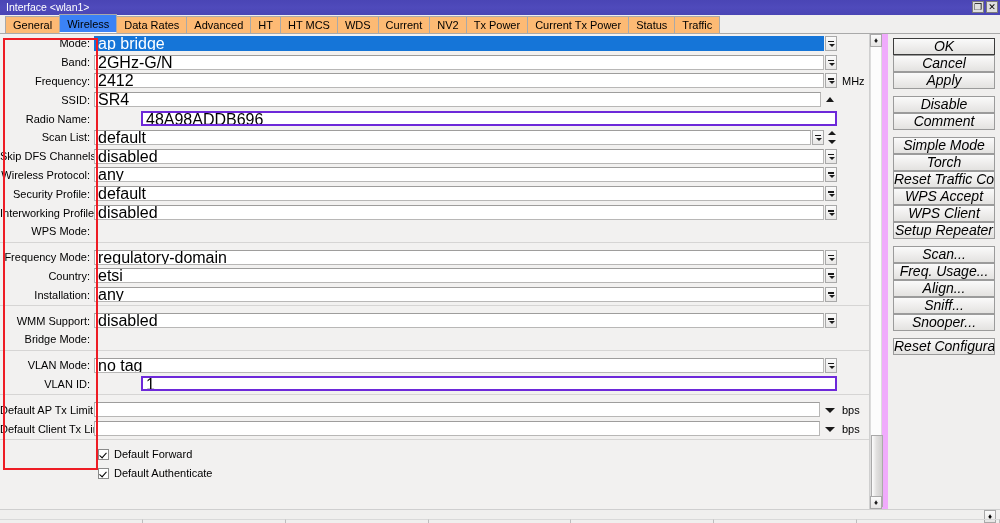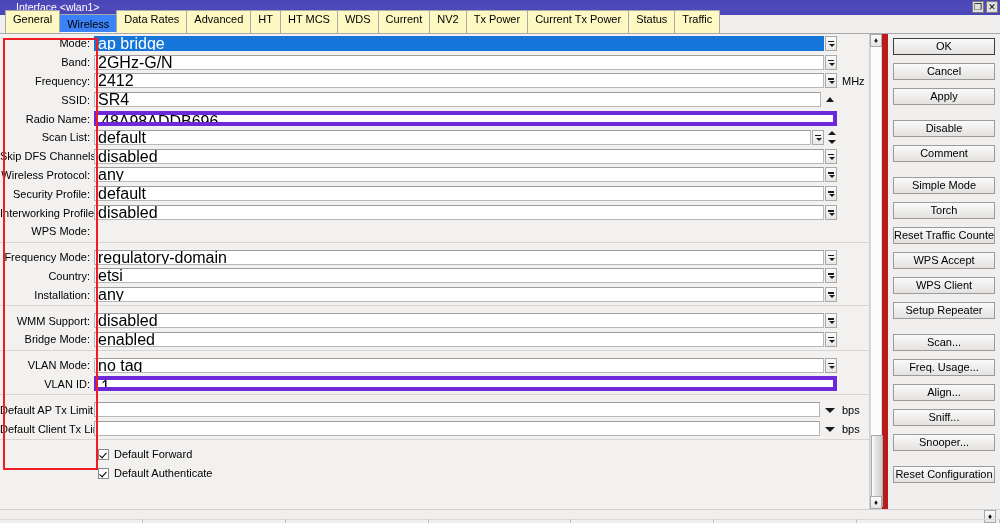--- a/index.html
+++ b/index.html
@@ -22,21 +22,21 @@
   }
 
   
   .titlebar {
     position: absolute; left: 0; top: 0;
     width: 1000px; height: 15px;
     background: linear-gradient(to bottom, #4a45b5 0%, #4f4abb 50%, #4a45b5 100%);
     color: #ffffff;
     font-size: 10.5px;
     line-height: 15px;
-    padding-left: 16px;
+    padding-left: 6px;
     box-sizing: border-box;
     overflow: hidden;
     white-space: nowrap;
   }
   .win-btns {
     position: absolute; right: 2px; top: 1px;
     display: flex; gap: 2px;
   }
   .win-btn {
     width: 12px; height: 12px;
@@ -56,74 +56,75 @@
     position: absolute; left: 0; top: 15px;
     width: 1000px; height: 19px;
     background: #f0efee;
     border-bottom: 1px solid #a9a9a9;
     box-sizing: border-box;
     display: flex;
     align-items: flex-end;
     padding-left: 5px;
   }
   .tab {
-    height: 23px;
+    height: 17px;
     line-height: 17px;
     padding: 0 7px;
     font-size: 11px;
     color: #000;
-    background: #fef9c3;
+    background: #fdba74;
     border: 1px solid #a9a9a9;
     border-bottom: none;
     margin-right: -1px;
     box-sizing: border-box;
     white-space: nowrap;
     cursor: default;
   }
   .tab.active {
     background: #3b82f6;
     height: 19px;
     line-height: 18px;
     border-bottom: 1px solid #fbfbfb;
     position: relative;
     z-index: 3;
   }
 
   
   .body-area {
     position: absolute; left: 0; top: 34px;
     width: 1000px; height: 475px;
-    background: #b91c1c;
+    background: #f0abfc;
   }
 
   
   .cmdpanel {
     position: absolute; right: 0; top: 0;
     width: 112px; height: 475px;
     background: #f0efee;
     box-sizing: border-box;
     padding: 4px 5px 0 5px;
   }
   .cmdbtn {
     display: block;
     width: 102px;
     height: 17px;
     line-height: 15px;
-    margin-bottom: 8px;
+    margin-bottom: 0;
     background: linear-gradient(to bottom,#fafafa 0%, #efeeed 50%, #e3e2e0 100%);
     border: 1px solid #9b9b9b;
     box-sizing: border-box;
-    font-size: 11px;
+    font-size: 14px;
     font-family: "Liberation Sans", sans-serif;
     color: #000;
     text-align: center;
     cursor: default;
     padding: 0;
     overflow: hidden;
     white-space: nowrap;
+    font-style: italic;
   }
   .cmdbtn.default {
     border: 1px solid #3c3c3c;
   }
   .cmdgap { height: 7px; }
 
   
   .formpane {
     position: absolute; left: 0; top: 0;
     width: 869px; height: 475px;
@@ -218,21 +219,22 @@
     white-space: nowrap;
     overflow: hidden;
     cursor: text;
   }
   .inp.selected {
     background: #1575d8;
     color: #ffffff;
     border-color: #1575d8;
   }
   .inp.plain {
-    border: 4px solid #6d28d9;
+    border: 2px solid #6d28d9;
+    margin-left: 47px;
   }
 
   
   .ddbtn {
     width: 12px; height: 15px;
     background: linear-gradient(to bottom,#fbfbfb,#e8e7e6);
     border: 1px solid #a9a9a9;
     box-sizing: border-box;
     margin-left: 1px;
     position: relative;
@@ -533,25 +535,20 @@
           <div class="row">
             <div class="lbl">WMM Support:</div>
             <div class="fieldwrap">
               <div class="inp">disabled</div>
               <div class="ddbtn"></div>
               <div class="unit"></div>
             </div>
           </div>
           <div class="row">
             <div class="lbl">Bridge Mode:</div>
-            <div class="fieldwrap">
-              <div class="inp">enabled</div>
-              <div class="ddbtn"></div>
-              <div class="unit"></div>
-            </div>
           </div>
           <div class="rowsep"></div>
           <div class="row">
             <div class="lbl">VLAN Mode:</div>
             <div class="fieldwrap">
               <div class="inp">no tag</div>
               <div class="ddbtn"></div>
               <div class="unit"></div>
             </div>
           </div>

